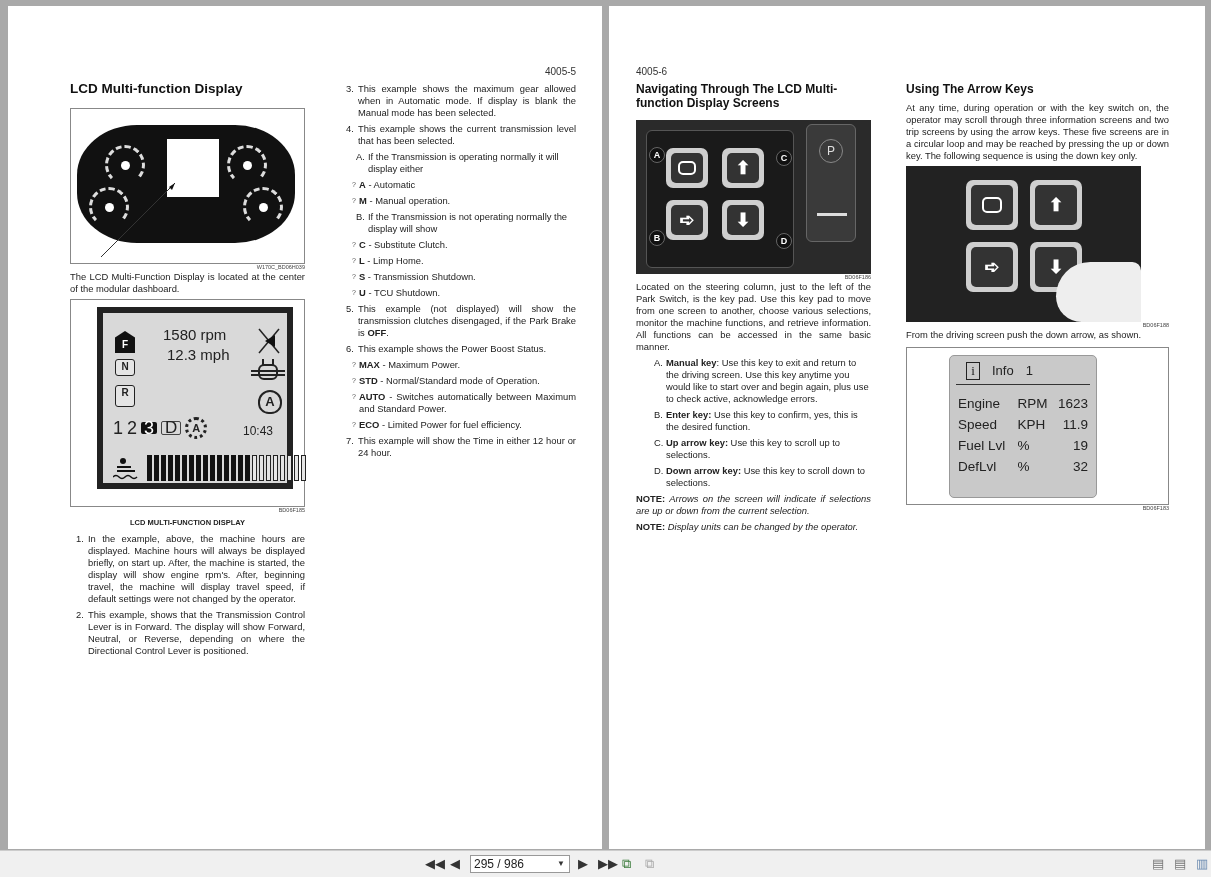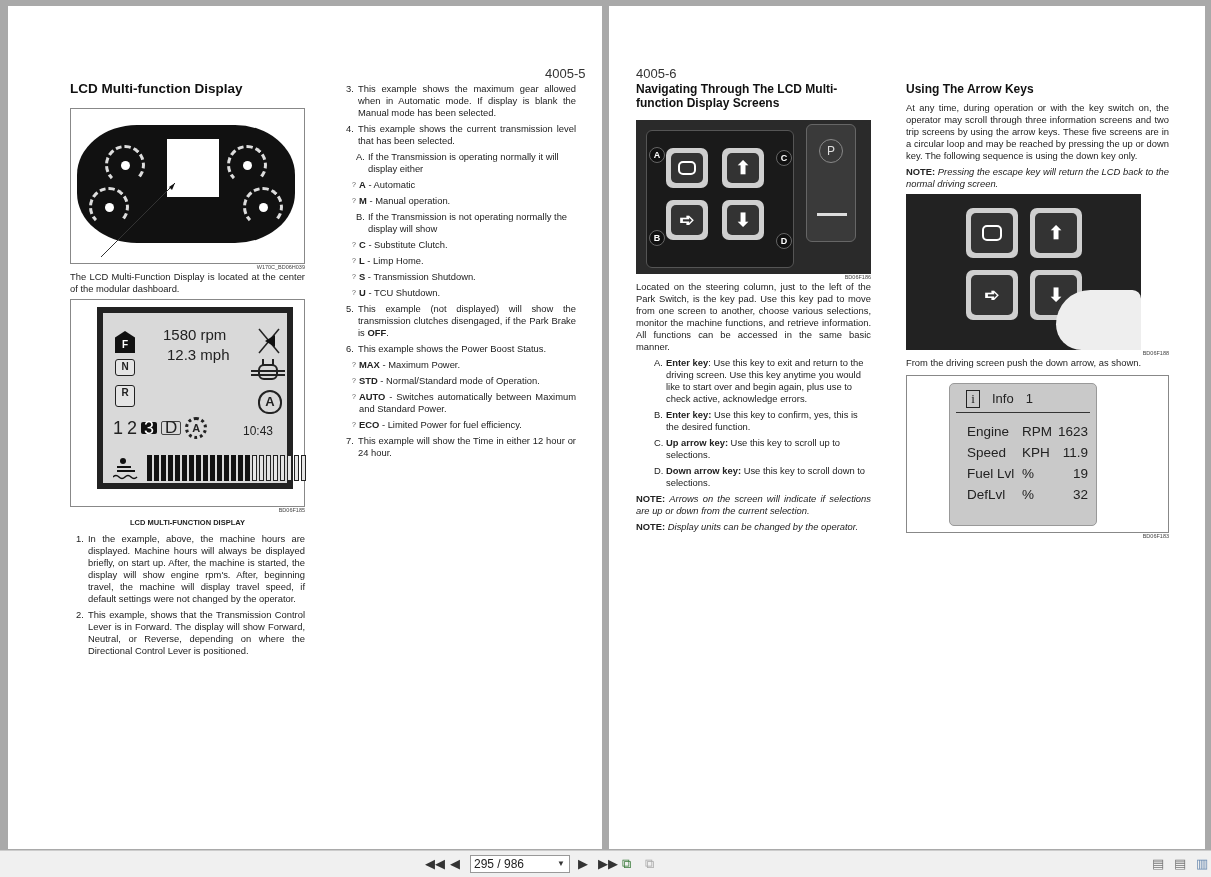--- a/index.html
+++ b/index.html
@@ -2,21 +2,21 @@
 <html><head>
 <meta charset="utf-8">
 <style>
   * { box-sizing: border-box; margin: 0; padding: 0; }
   html, body { width: 1211px; height: 877px; overflow: hidden; background: #a9a9a9; font-family: "Liberation Sans", sans-serif; color: #222; }
   .viewer { position: absolute; left: 0; top: 0; width: 1211px; height: 850px; background: #a9a9a9; }
   .page { position: absolute; top: 6px; height: 843px; background: #fff; }
   .page.left { left: 8px; width: 594px; }
   .page.right { left: 609px; width: 596px; }
   .col { position: absolute; font-size: 9.4px; line-height: 12px; }
-  .pnum { position: absolute; font-size: 13px; color: #333; }
+  .pnum { position: absolute; font-size: 10px; color: #333; }
   h1 { font-size: 13.5px; font-weight: bold; line-height: 14px; color: #111; }
   h2 { font-size: 12px; font-weight: bold; line-height: 14px; color: #111; }
   p { margin-bottom: 4px; text-align: justify; }
   .fig { border: 1px solid #888; position: relative; background: #fff; }
   .figid { font-size: 5.5px; text-align: right; color: #444; line-height: 7px; }
   .caption { font-size: 7.5px; font-weight: bold; text-align: center; margin: 3px 0 4px; }
   .item { display: flex; margin-bottom: 4px; }
   .item .n { width: 12px; flex: none; }
   .item .t { flex: 1; text-align: justify; }
   .bullet { display: flex; margin-bottom: 4px; padding-left: 6px; }
@@ -38,21 +38,21 @@
   .bars { position: absolute; left: 44px; top: 142px; display: flex; gap: 2px; }
   .bar { width: 5px; height: 26px; background: #111; }
   .bar.off { background: #e5e5e5; border: 1px solid #222; }
   
   .photo { background: #2a2a2a; position: absolute; }
   .key { position: absolute; width: 42px; height: 40px; background: #cfcfcf; border-radius: 7px; padding: 5px; }
   .key-in { width: 100%; height: 100%; background: #333; border-radius: 5px; color: #fff; display: flex; align-items: center; justify-content: center; font-size: 18px; font-weight: bold; }
   .lbl { position: absolute; width: 16px; height: 16px; border-radius: 50%; background: #111; color: #fff; font-size: 9px; font-weight: bold; display: flex; align-items: center; justify-content: center; border: 1px solid #666; }
   
   .info { position: absolute; left: 42px; top: 7px; width: 148px; height: 143px; background: #c9c9c9; border-radius: 5px; border: 1px solid #999; }
-  .irow { display: flex; justify-content: flex-end; font-size: 13.5px; padding: 0 8px; height: 21px; line-height: 21px; color: #222; }
+  .irow { display: flex; justify-content: space-between; font-size: 13.5px; padding: 0 8px; height: 21px; line-height: 21px; color: #222; }
   
   .toolbar { position: absolute; left: 0; top: 850px; width: 1211px; height: 27px; background: #f0f0f0; border-top: 1px solid #ccc; }
   .tb { position: absolute; top: 5px; font-size: 13px; color: #333; cursor: pointer; }
   .pagebox { position: absolute; left: 470px; top: 4px; width: 100px; height: 18px; border: 1px solid #999; background: #fff; font-size: 12px; line-height: 16px; padding-left: 3px; color: #222; }
   .pagebox .dd { position: absolute; right: 4px; top: 0; font-size: 8px; color: #333; }
 </style>
 </head>
 <body>
 
 <div class="viewer">
@@ -251,42 +251,41 @@
         <div class="lbl" style="left:140px;top:113px;">D</div>
         <div style="position:absolute;left:170px;top:4px;width:50px;height:118px;background:#3a3a3a;border-radius:6px;border:1px solid #666;">
           <div style="position:absolute;left:12px;top:14px;width:24px;height:24px;border:1px solid #888;border-radius:50%;color:#ddd;font-size:12px;text-align:center;line-height:22px;">P</div>
           <div style="position:absolute;left:10px;top:88px;width:30px;height:3px;background:#ddd;"></div>
         </div>
       </div>
       <div class="figid">BD06F186</div>
       <p>Located on the steering column, just to the left of the Park Switch, is the key pad. Use this key pad to move from one screen to another, choose various selections, monitor the machine functions, and retrieve information. All functions can be accessed in the same basic manner.</p>
       <div class="sub" style="padding-left:18px;">
           <span class="n">A.</span>
-          <span class="t"><b>Enter key</b><span>: Use this key to exit and return to the driving screen. Use this key anytime you would like to start over and begin again, plus use to check active, acknowledge errors.</span></span>
+          <span class="t"><b>Manual key</b><span>: Use this key to exit and return to the driving screen. Use this key anytime you would like to start over and begin again, plus use to check active, acknowledge errors.</span></span>
         </div>
       <div class="sub" style="padding-left:18px;">
           <span class="n">B.</span>
           <span class="t"><b>Enter key:</b><span> Use this key to confirm, yes, this is the desired function.</span></span>
         </div>
       <div class="sub" style="padding-left:18px;">
           <span class="n">C.</span>
           <span class="t"><b>Up arrow key:</b><span> Use this key to scroll up to selections.</span></span>
         </div>
       <div class="sub" style="padding-left:18px;">
           <span class="n">D.</span>
           <span class="t"><b>Down arrow key:</b><span> Use this key to scroll down to selections.</span></span>
         </div>
       <p class="note"><b>NOTE:</b> <i>Arrows on the screen will indicate if selections are up or down from the current selection.</i></p>
       <p class="note"><b>NOTE:</b> <i>Display units can be changed by the operator.</i></p>
     </div>
 
     <div class="col" style="left:297px; top:76px; width:263px;">
       <h2>Using The Arrow Keys</h2>
       <p style="margin-top:6px;">At any time, during operation or with the key switch on, the operator may scroll through three information screens and two trip screens by using the arrow keys. These five screens are in a circular loop and may be reached by pressing the up or down key. The following sequence is using the down key only.</p>
-      <p class="note"><b>NOTE:</b> <i>Pressing the escape key will return the LCD back to the normal driving screen.</i></p>
       <div class="photo" style="position:relative; margin-top:4px; width:235px; height:156px; background:#222;">
         <div class="key" style="left:60px;top:14px;width:52px;height:50px;">
             <div class="key-in">
               <span style="display:inline-block;width:20px;height:16px;border:2px solid #fff;border-radius:5px;"></span>
             </div>
           </div>
         <div class="key" style="left:124px;top:14px;width:52px;height:50px;">
             <div class="key-in">⬆</div>
           </div>
         <div class="key" style="left:60px;top:76px;width:52px;height:50px;">

